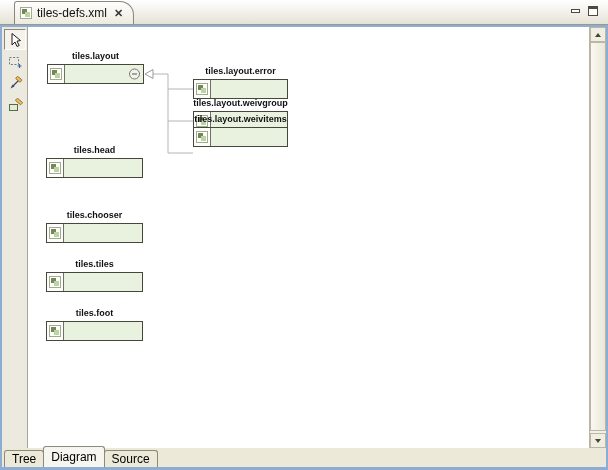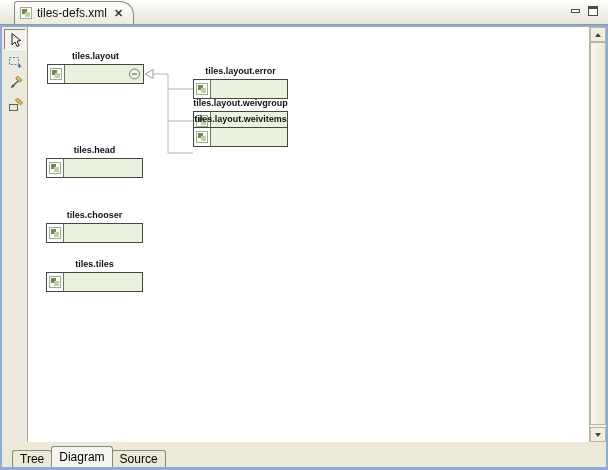--- a/index.html
+++ b/index.html
@@ -66,22 +66,22 @@
     display:flex; align-items:center; justify-content:center; }
   .arrow-up { width:0; height:0; border-left:3px solid transparent;
     border-right:3px solid transparent; border-bottom:4px solid #44443a; }
   .arrow-down { width:0; height:0; border-left:3px solid transparent;
     border-right:3px solid transparent; border-top:4px solid #44443a; }
   .scroll-track { flex:1; position:relative; }
   .scroll-thumb { position:absolute; left:0; right:0; top:0; bottom:2px;
     background:linear-gradient(90deg,#faf8f1,#eae7da); border:1px solid #b9b6a6; }
 
   
-  .bottom-strip { height:25px; background:#ece9d8; display:flex; align-items:flex-end;
-    padding-left:10px; position:relative; }
+  .bottom-strip { height:19px; background:#ece9d8; display:flex; align-items:flex-end;
+    padding-left:2px; position:relative; }
   .page-tab { height:17px; display:flex; align-items:center; padding:0 7px;
     font-size:12px; color:#000; background:#ece9d8;
     border:1px solid #8c887a; border-bottom:none; border-radius:3px 3px 0 0;
     margin-right:-1px; }
   .page-tab.active { height:21px; background:#f7f5ef; position:relative; z-index:2;margin-top:8px; }
 </style>
 </head>
 <body>
 
 <div class="tabbar">
@@ -229,20 +229,34 @@
     <div class="node-box">
       <div class="node-icon-cell">
         <span class="tile-icon">
                   <i class="sq-dark"></i>
                   <i class="sq-light"></i>
                 </span>
       </div>
       <div class="node-field"></div>
     </div>
   </div>
+          <div class="node" style="left: 18px; top: 281px; width: 97px;">
+    <div class="node-label">
+              <span>tiles.foot</span>
+            </div>
+    <div class="node-box">
+      <div class="node-icon-cell">
+        <span class="tile-icon">
+                  <i class="sq-dark"></i>
+                  <i class="sq-light"></i>
+                </span>
+      </div>
+      <div class="node-field"></div>
+    </div>
+  </div>
         </div>
 
       <div class="vscroll">
         <div class="scroll-btn">
           <span class="arrow-up"></span>
         </div>
         <div class="scroll-track">
           <div class="scroll-thumb"></div>
         </div>
         <div class="scroll-btn">

